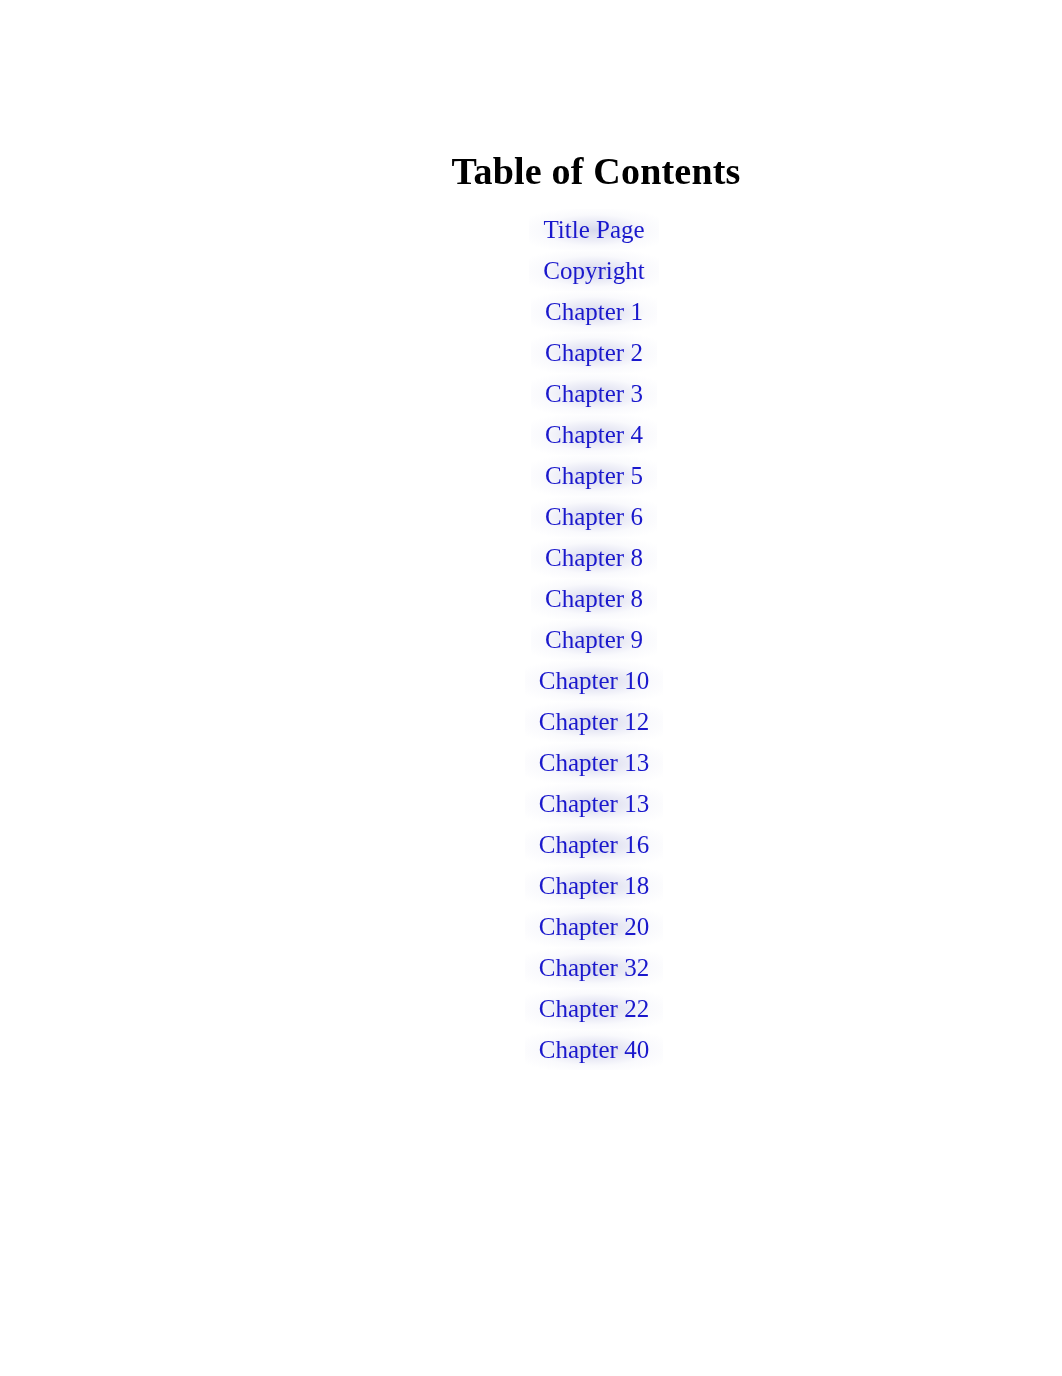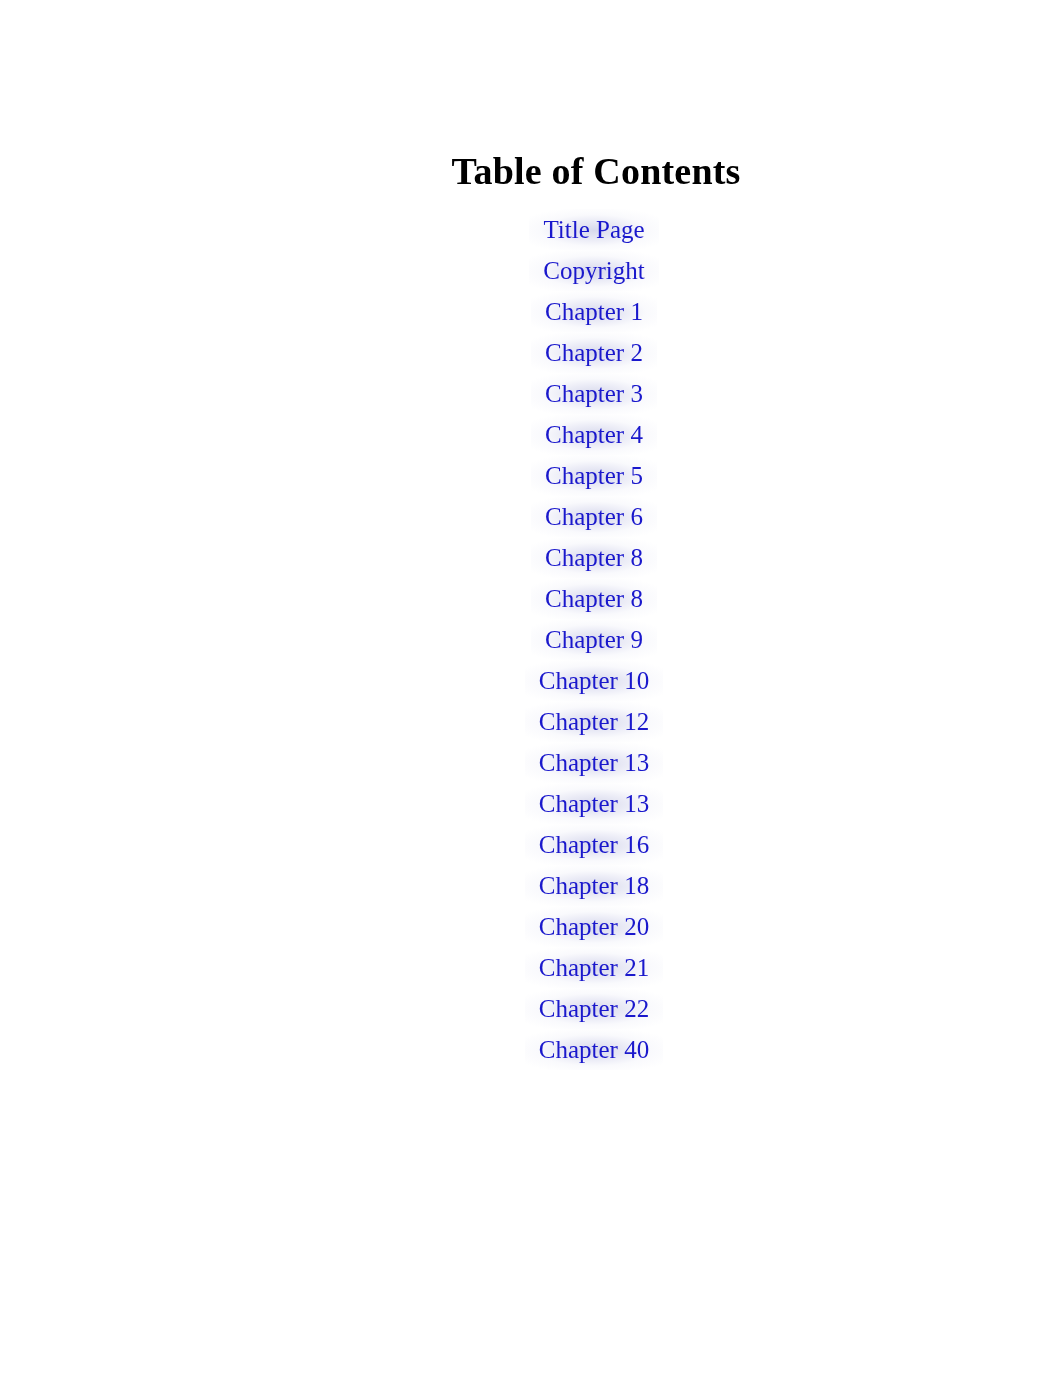--- a/index.html
+++ b/index.html
@@ -108,18 +108,18 @@
     <li class="toc-item"><a class="toc-link" href="#">Chapter 8</a></li>
     <li class="toc-item"><a class="toc-link" href="#">Chapter 8</a></li>
     <li class="toc-item"><a class="toc-link" href="#">Chapter 9</a></li>
     <li class="toc-item"><a class="toc-link" href="#">Chapter 10</a></li>
     <li class="toc-item"><a class="toc-link" href="#">Chapter 12</a></li>
     <li class="toc-item"><a class="toc-link" href="#">Chapter 13</a></li>
     <li class="toc-item"><a class="toc-link" href="#">Chapter 13</a></li>
     <li class="toc-item"><a class="toc-link" href="#">Chapter 16</a></li>
     <li class="toc-item"><a class="toc-link" href="#">Chapter 18</a></li>
     <li class="toc-item"><a class="toc-link" href="#">Chapter 20</a></li>
-    <li class="toc-item"><a class="toc-link" href="#">Chapter 21</a></li>
+    <li class="toc-item"><a class="toc-link" href="#">Chapter 32</a></li>
     <li class="toc-item"><a class="toc-link" href="#">Chapter 22</a></li>
     <li class="toc-item"><a class="toc-link" href="#">Chapter 40</a></li>
   </ul>
 
 </div>
 
 </body></html>

